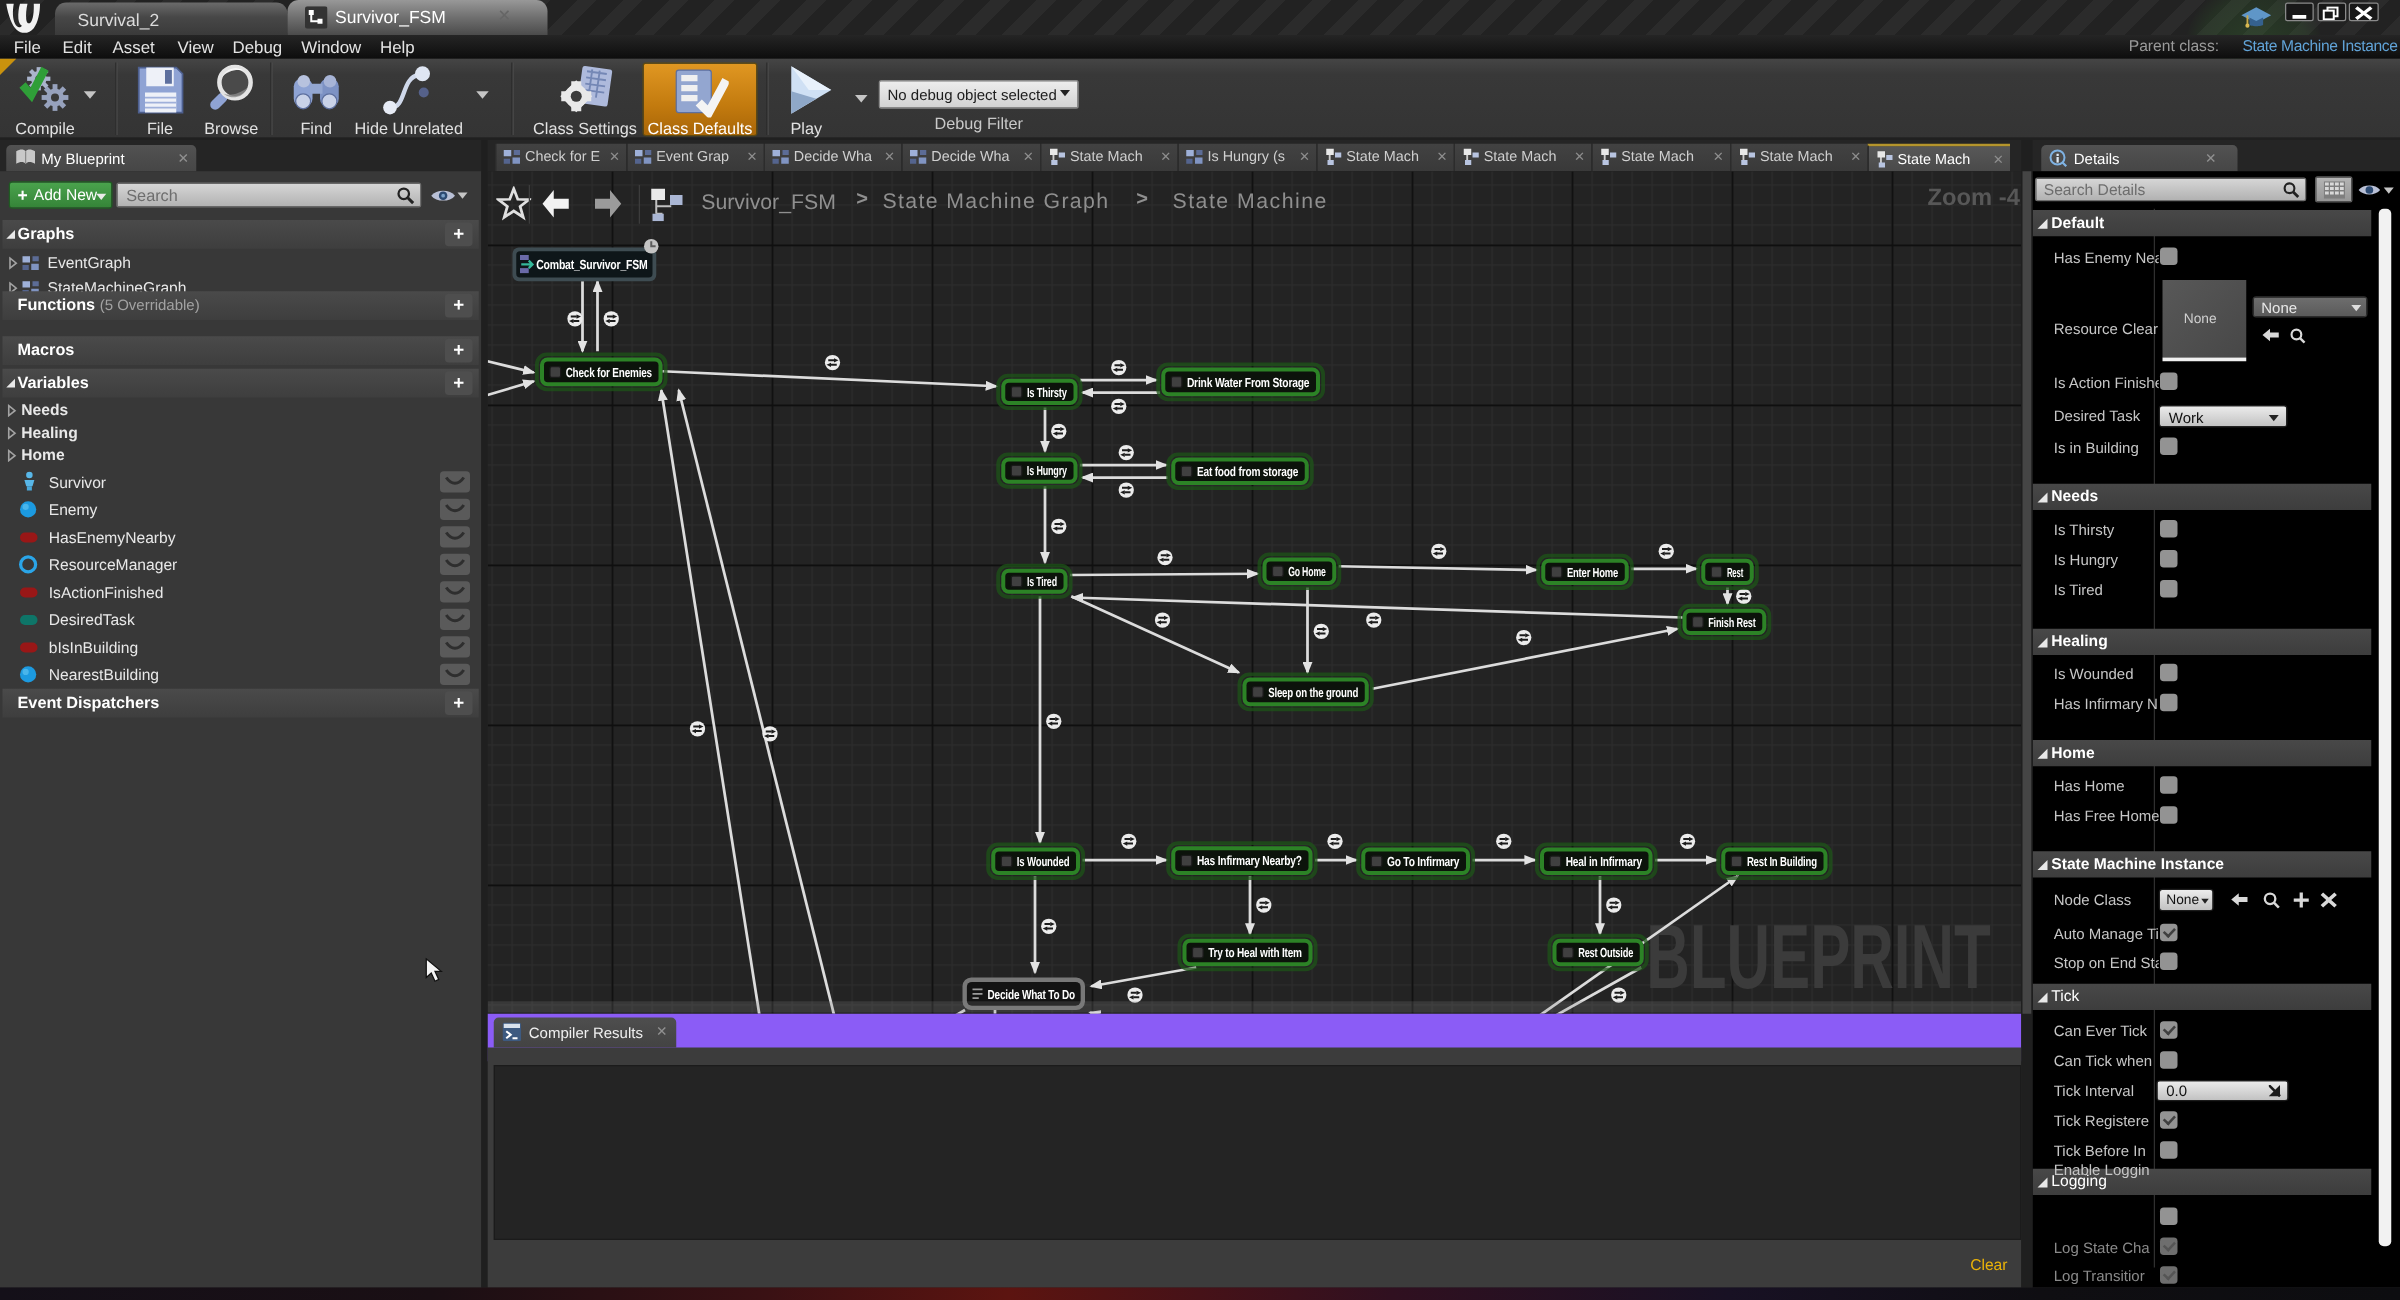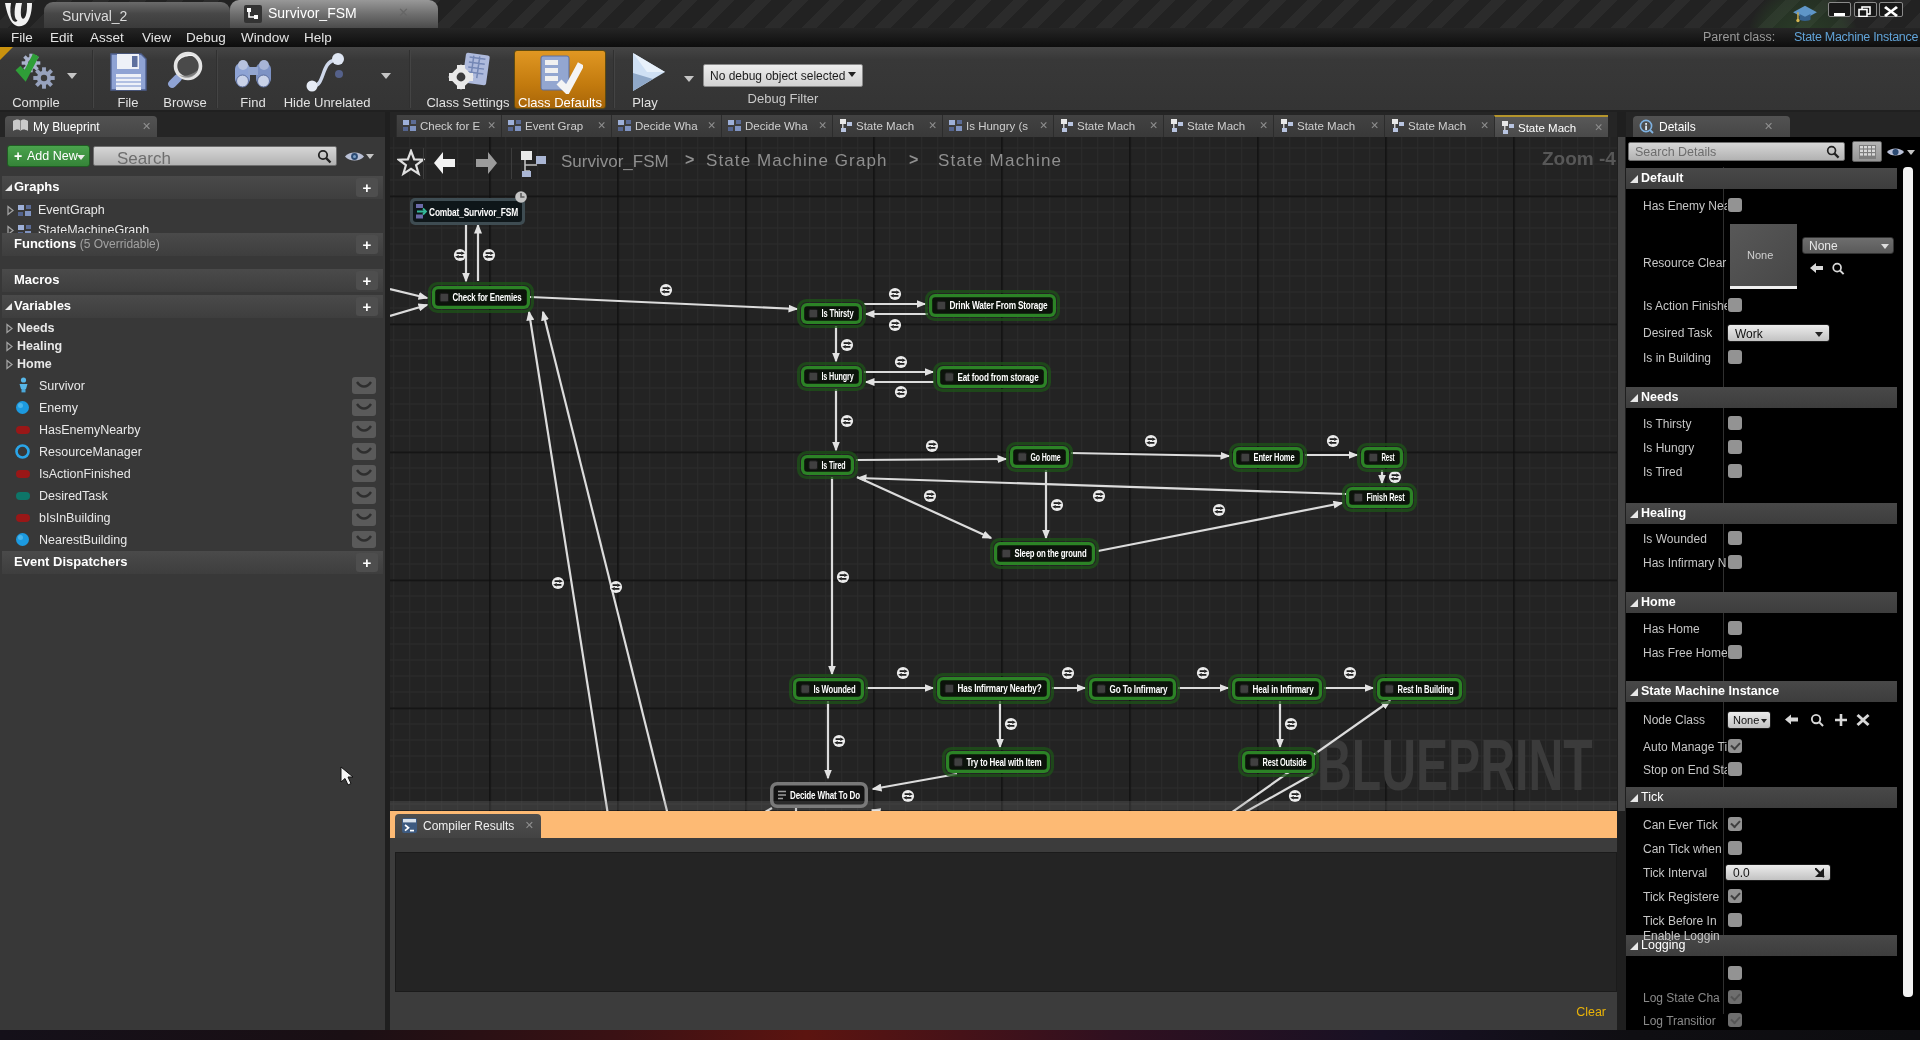--- a/index.html
+++ b/index.html
@@ -67,21 +67,21 @@
 .dhdr { position:absolute; left:0; width:271px; height:21px; background:linear-gradient(#484848,#3d3d3d); color:#fff; font-weight:bold; font-size:12.5px; }
 .drow { position:absolute; left:0; width:271px; color:#c6c6c6; font-size:12px; white-space:nowrap; }
 .cb { position:absolute; left:102px; width:14px; height:14px; background:#939393; border-radius:3px; }
 .cb.on:after { content:""; position:absolute; left:2.5px; top:2.5px; width:7px; height:4px; border-left:2.6px solid #3f3f3f; border-bottom:2.6px solid #3f3f3f; transform:rotate(-47deg); }
 .cb.dis { background:#6e6e6e; }
 .cb.dis:after { border-color:#555; }
 .lightbtn { position:absolute; background:linear-gradient(#ececec,#c2c2c2); border:1px solid #1c1c1c; border-radius:3px; color:#111; font-size:12px; }
 .dtri { position:absolute; left:4px; top:7px; width:0; height:0; border-left:8px solid transparent; border-bottom:8px solid #e8e8e8; }
 
 
-#compwell { left:390px; top:811px; width:1227px; height:38px; background:#fdba74; }
+#compwell { left:390px; top:811px; width:1227px; height:38px; background:#8b5cf6; }
 #compiler { left:390px; top:838px; width:1227px; height:192px; background:#3c3c3c; }
 #compinner { position:absolute; left:5px; top:14px; width:1222px; height:140px; background:#242424; border:1px solid #1b1b1b; }
 </style>
 </head>
 <body>
 <div id="root">
 
 <div id="titlebar" class="abs">
   <svg class="abs" style="left:3px;top:1px" width="30" height="27" viewBox="0 0 30 27">
     <path d="M2 2 L8 2 C7 8 7 14 9 18 C10.5 21 13 21.5 14.5 19.5 C13 19 12 17 11.7 14 C11.4 10 12 5 13 2 L19 2 C18 6 17.6 11 18 14.5 C18.4 17.5 20 18.5 21.5 17 C23.5 15 24.3 8 24 2 L29 2 C29 9 27.5 17 24 21.5 C20.5 26 14.5 26.5 10.5 23 C6.5 19.5 3.5 11 2 2 Z" fill="#f2f2f2"></path>
@@ -310,21 +310,21 @@
 </div>
 
 <div id="leftpanel" class="abs">
 
   <div class="abs" style="left:7px;top:8px;width:83px;height:22px;background:linear-gradient(#4aa34d,#358438);border:1px solid #1f5c22;border-radius:3px;color:#fff;font-size:12.5px;">
     <span style="position:absolute;left:6px;top:2px;font-weight:bold;font-size:14px">+</span>
     <span style="position:absolute;left:19px;top:3px">Add New</span>
     <span style="position:absolute;right:4px;top:9px;width:0;height:0;border-left:4px solid transparent;border-right:4px solid transparent;border-top:5px solid #eaeaea"></span>
   </div>
   <div class="abs" style="left:93px;top:9px;width:244px;height:20px;background:linear-gradient(#d6d6d6,#b2b2b2);border:1px solid #6e6e6e;border-radius:2px;">
-    <span style="position:absolute;left:23px;top:2px;color:#6d6d6d;font-size:17px">Search</span>
+    <span style="position:absolute;left:7px;top:2px;color:#6d6d6d;font-size:13px">Search</span>
     <svg style="position:absolute;right:4px;top:2px" width="15" height="15" viewBox="0 0 15 15">
           <circle cx="6" cy="6" r="4.2" fill="none" stroke="#222" stroke-width="1.8"></circle>
           <path d="M9.2 9.2 L13.5 13.5" stroke="#222" stroke-width="2.4"></path>
         </svg>
   </div>
   <svg class="abs" style="left:344px;top:13px" width="21" height="13" viewBox="0 0 21 13">
         <path d="M1 6.5 C5 1.2 16 1.2 20 6.5 C16 11.8 5 11.8 1 6.5 Z" fill="#b9c0d6"></path>
         <circle cx="10.5" cy="6.5" r="3.4" fill="#2c4a72"></circle>
         <circle cx="10.5" cy="6.5" r="1.5" fill="#7aa0c8"></circle>
       </svg>

